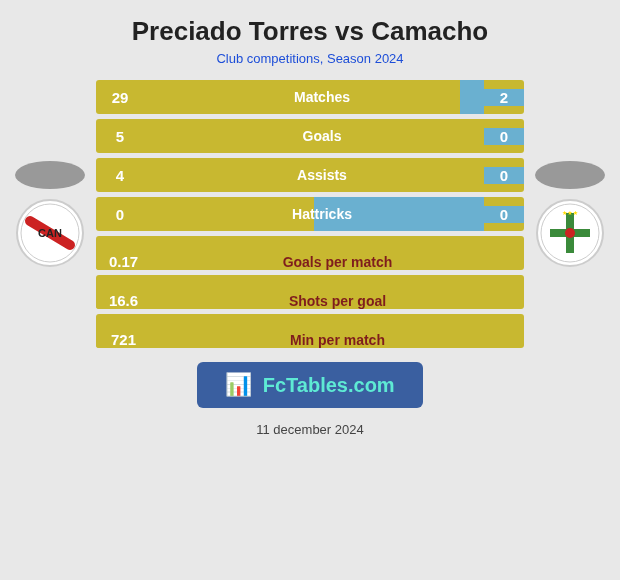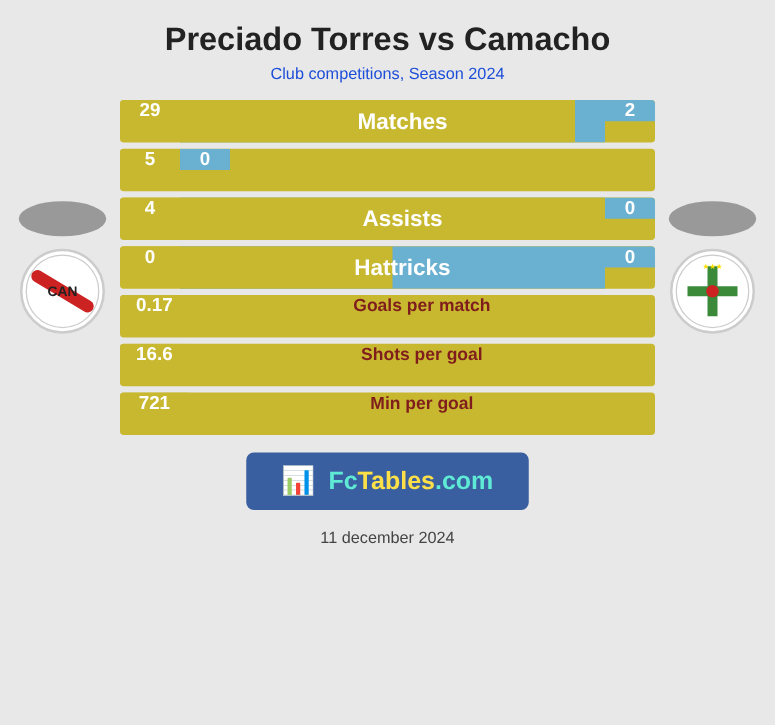--- a/index.html
+++ b/index.html
@@ -70,21 +70,21 @@
       flex: 1;
       display: flex;
       flex-direction: column;
       gap: 5px;
       padding: 0 6px;
     }
     
     .stat-row {
       display: flex;
       flex-direction: row;
-      align-items: flex-start;
+      align-items: center;
       height: 34px;
       background: #c8b830;
       border-radius: 3px;
       overflow: hidden;
       position: relative;
     }
     .stat-left-val {
       background: #c8b830;
       color: white;
       font-weight: bold;
@@ -107,41 +107,41 @@
     .stat-bar-left {
       position: absolute;
       left: 0;
       top: 0;
       height: 100%;
       background: #c8b830;
     }
     .stat-label {
       color: white;
       font-weight: bold;
-      font-size: 18px;
+      font-size: 14px;
       z-index: 2;
       position: relative;
       text-align: center;
       padding-left: 16px;
     }
     .stat-right-val {
       background: #6ab0d0;
       color: white;
       font-weight: bold;
       font-size: 15px;
       width: 40px;
       text-align: center;
       flex-shrink: 0;
       z-index: 2;
     }
     
     .stat-row-single {
       display: flex;
       flex-direction: row;
-      align-items: flex-start;
+      align-items: flex-end;
       height: 34px;
       background: #c8b830;
       border-radius: 3px;
       overflow: hidden;
     }
     .stat-single-left {
       background: #c8b830;
       color: white;
       font-weight: bold;
       font-size: 15px;
@@ -215,20 +215,24 @@
         <div class="stat-left-val">29</div>
         <div class="stat-bar-container">
           <div class="stat-bar-left" style="width:93%"></div>
           <div class="stat-label">Matches</div>
         </div>
         <div class="stat-right-val">2</div>
       </div>
 
       <div id="row-goals" class="stat-row">
         <div class="stat-left-val">5</div>
+        <div class="stat-bar-container">
+          <div class="stat-bar-left" style="width:100%"></div>
+          <div class="stat-label">Goals</div>
+        </div>
         <div class="stat-right-val">0</div>
       </div>
 
       <div id="row-assists" class="stat-row">
         <div class="stat-left-val">4</div>
         <div class="stat-bar-container">
           <div class="stat-bar-left" style="width:100%"></div>
           <div class="stat-label">Assists</div>
         </div>
         <div class="stat-right-val">0</div>
@@ -248,21 +252,21 @@
         <div class="stat-single-label">Goals per match</div>
       </div>
 
       <div class="stat-row-single">
         <div class="stat-single-left">16.6</div>
         <div class="stat-single-label">Shots per goal</div>
       </div>
 
       <div class="stat-row-single">
         <div class="stat-single-left">721</div>
-        <div class="stat-single-label">Min per goal</div>
+        <div class="stat-single-label">Min per match</div>
       </div>
 
     </div>
 
     <div class="right-logo">
       <div class="logo-oval"></div>
       <div class="logo-circle">
 
         <svg width="60" height="60" viewBox="0 0 60 60">
           <circle cx="30" cy="30" r="29" fill="white" stroke="#ccc" stroke-width="1"></circle>
@@ -275,19 +279,19 @@
           <text x="30" y="12" text-anchor="middle" font-size="6" fill="#ffdd00">★★★</text>
         </svg>
       </div>
     </div>
 
   </div>
 
   <div class="fctables-banner">
     <div class="fctables-icon">📊</div>
     <div class="fctables-text">
-      <span>Fc</span><span style="color:#fde047">Tables</span><span>.com</span>
+      <span>Fc</span><span style="color:#5eead4">Tables</span><span>.com</span>
     </div>
   </div>
 
   <div class="footer-date">11 december 2024</div>
 
 </div>
 
 </body></html>

